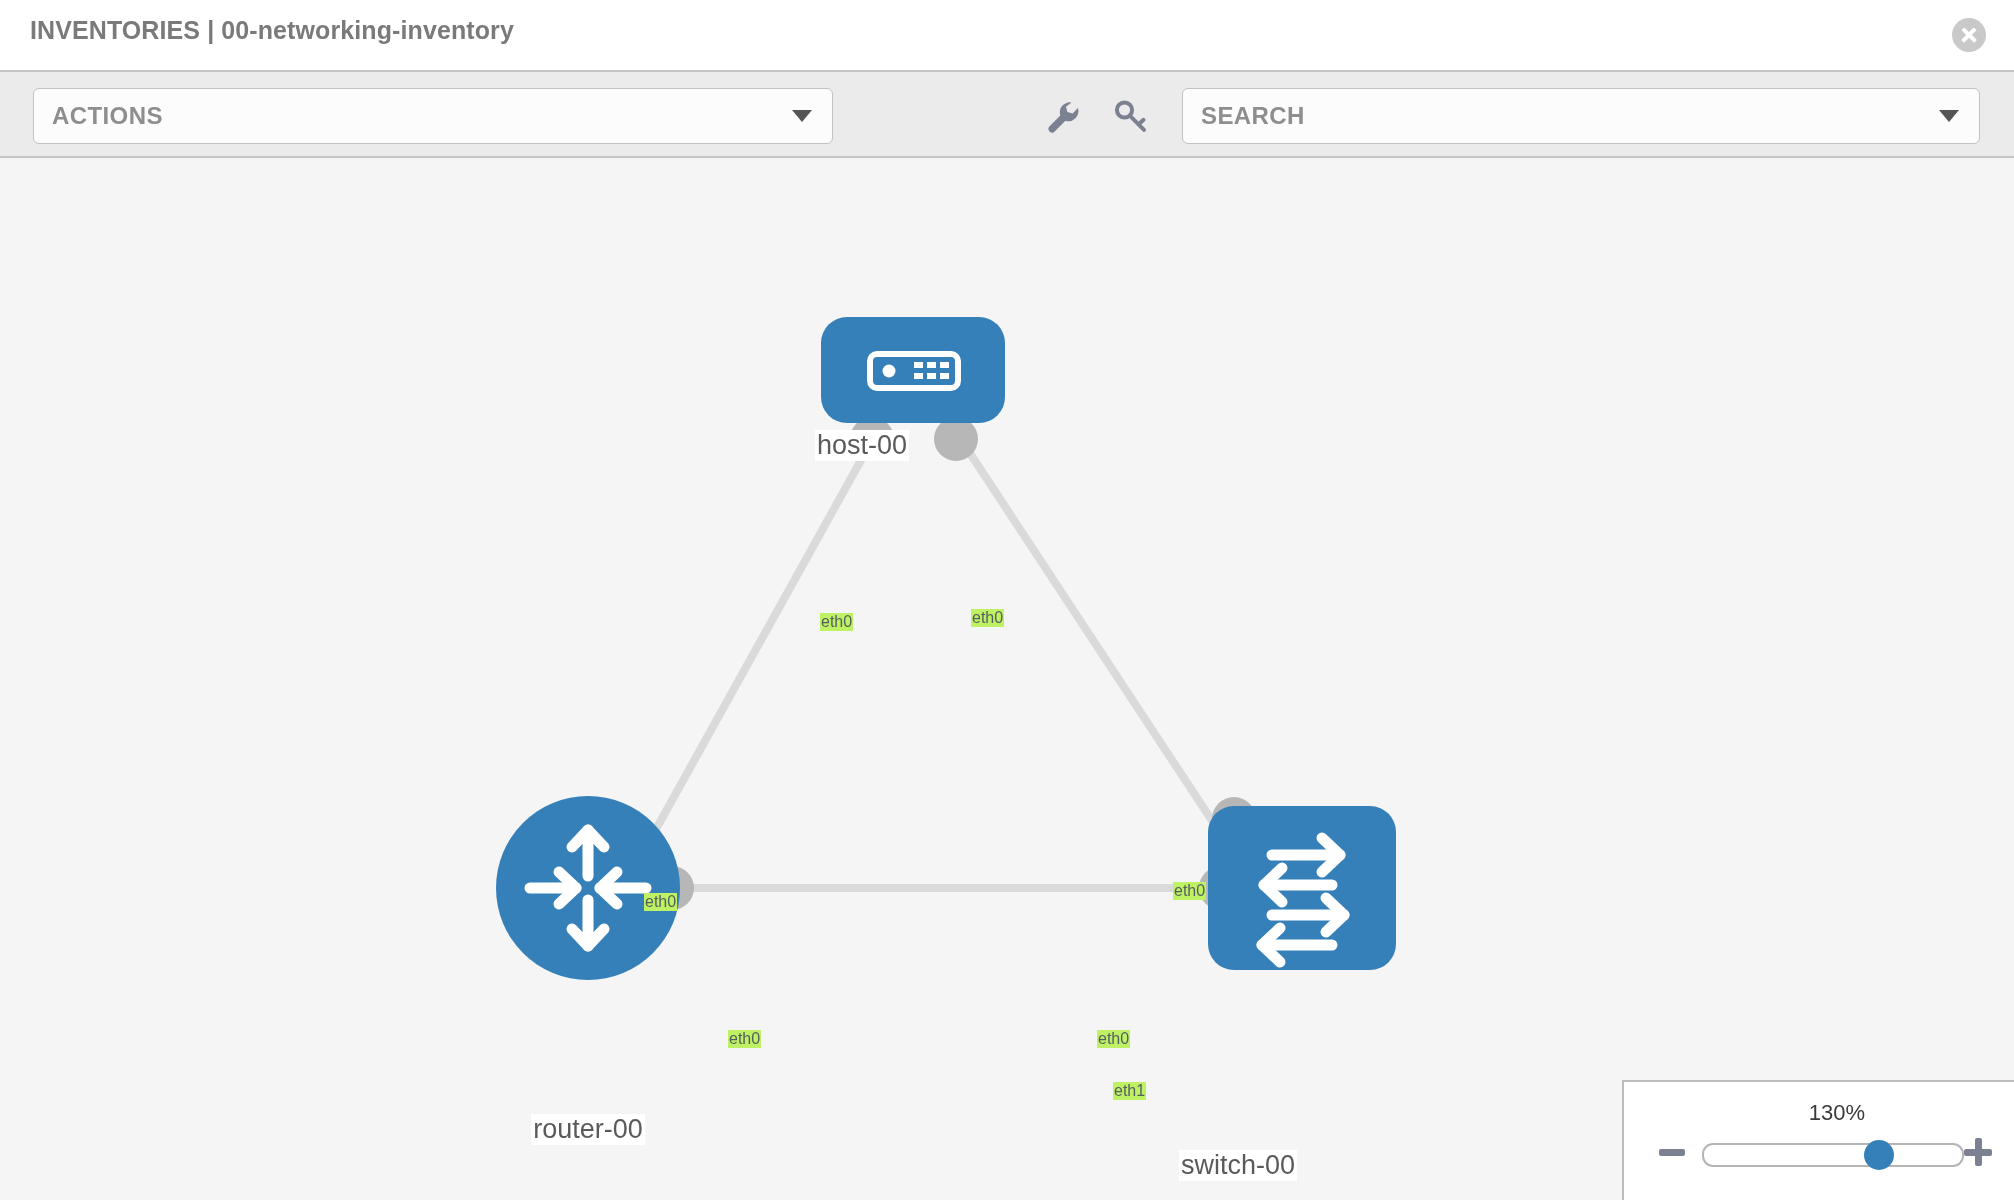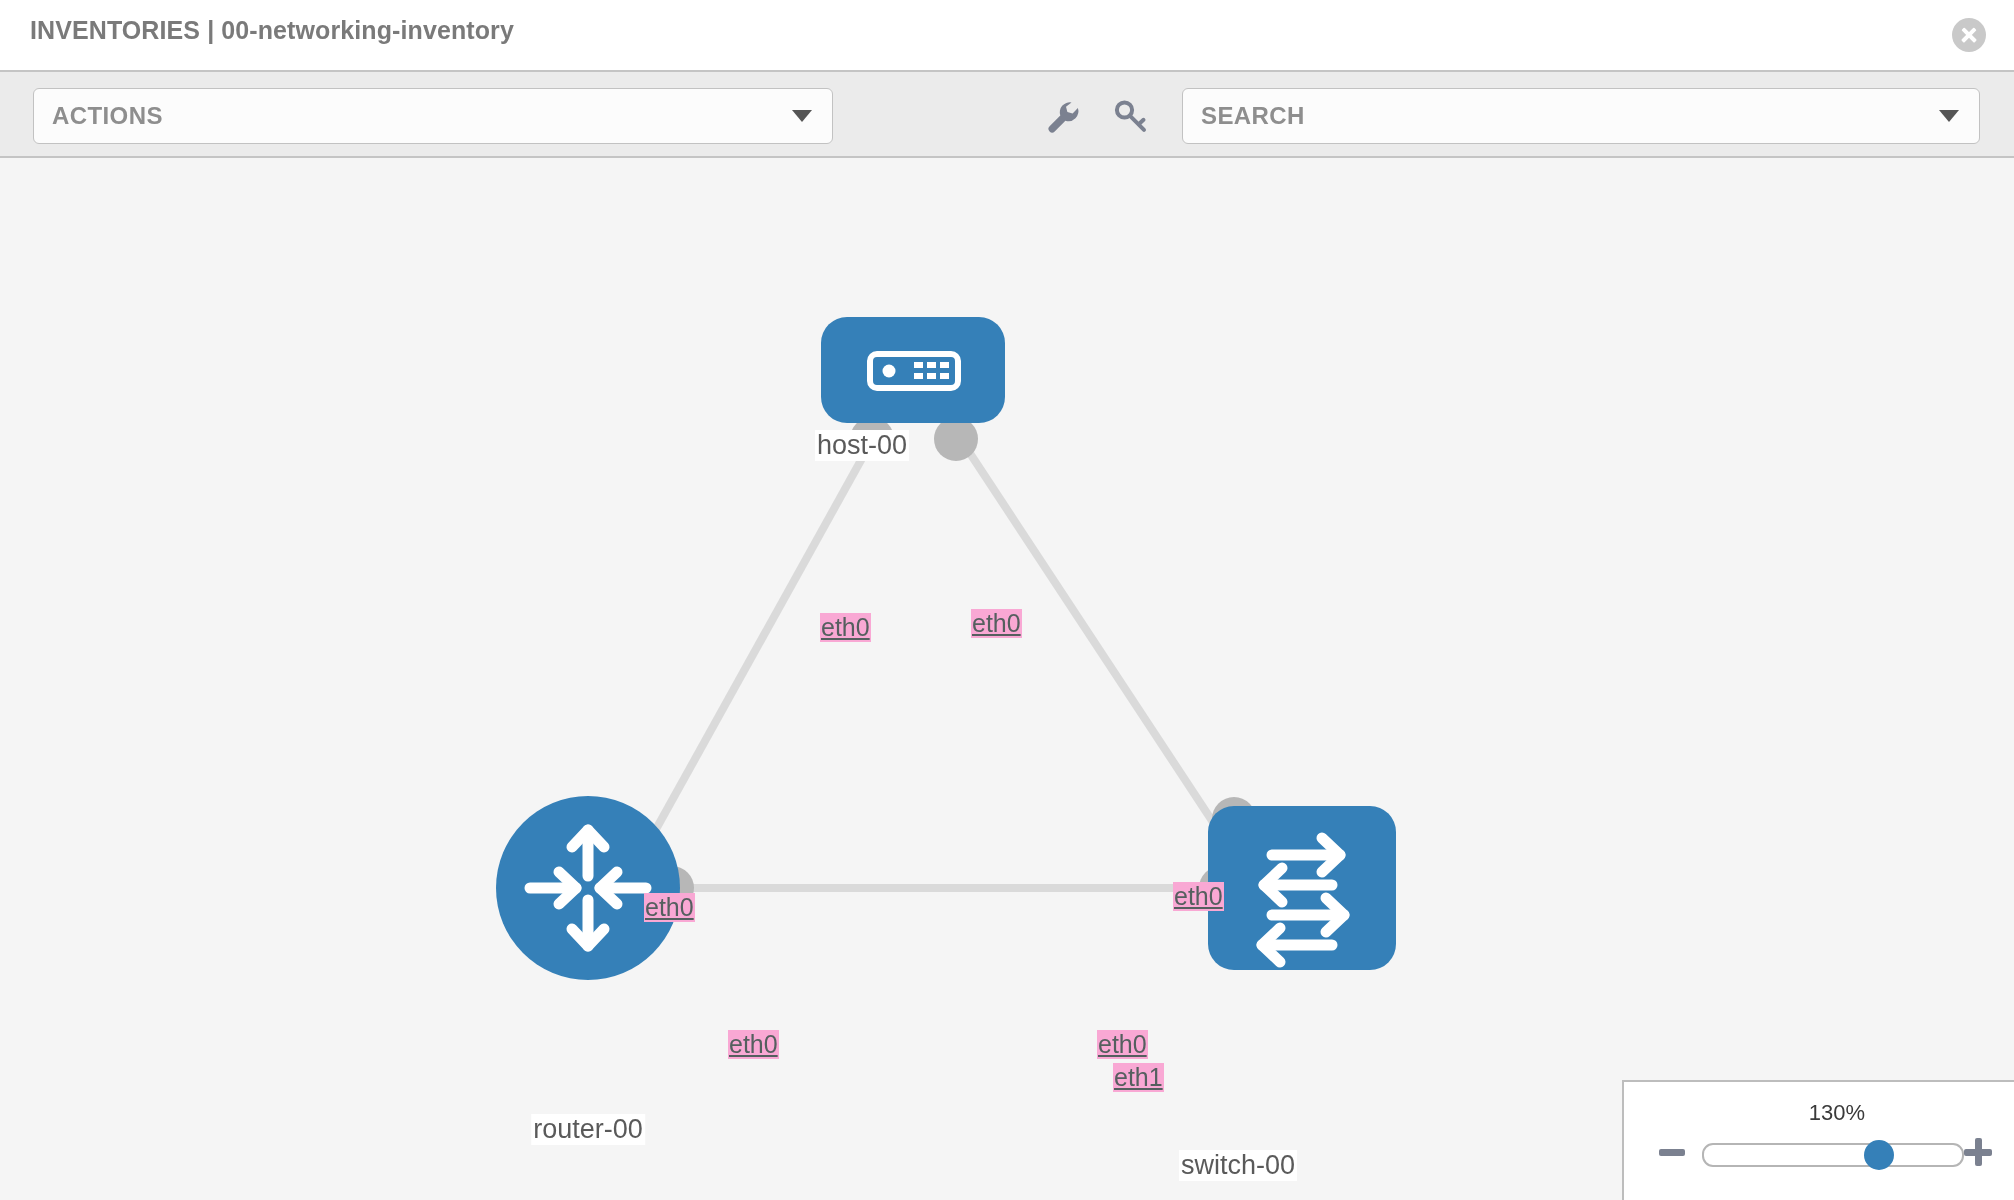--- a/index.html
+++ b/index.html
@@ -137,26 +137,25 @@
     position: absolute;
     font-size: 27px;
     color: #5a5a5a;
     background: #ffffff;
     white-space: nowrap;
     padding: 0 2px;
     transform: translateX(-50%);
   }
   .edge-label {
     position: absolute;
-    font-size: 25px;
+    font-size: 16px;
     color: #555f5f;
-    background: #f9a8d4;
+    background: #bef264;
     white-space: nowrap;
     padding: 0 1px;
-    text-decoration: underline;
   }
 
   
   .zoom-panel {
     position: absolute;
     left: 1622px;
     top: 1080px;
     width: 392px;
     height: 120px;
     background: #ffffff;
@@ -338,21 +337,21 @@
   <div class="node-label" style="left:1238px; top:992px;text-align:center;">switch-00</div>
 
   <div class="edge-label" style="left:820px; top:455px;">eth0</div>
   <div class="edge-label" style="left:644px; top:735px;">eth0</div>
 
   <div class="edge-label" style="left:971px; top:451px;">eth0</div>
   <div class="edge-label" style="left:1173px; top:724px;">eth0</div>
 
   <div class="edge-label" style="left:728px; top:872px;">eth0</div>
   <div class="edge-label" style="left:1097px; top:872px;">eth0</div>
-  <div class="edge-label" style="left:1113px; top:905px;">eth1</div>
+  <div class="edge-label" style="left:1113px; top:924px;">eth1</div>
 
 </div>
 
 <div class="zoom-panel">
   <div class="zoom-level">130%</div>
   <div class="zoom-row">
     <div class="zoom-minus">
       <span class="bar"></span>
     </div>
     <div class="zoom-track">

